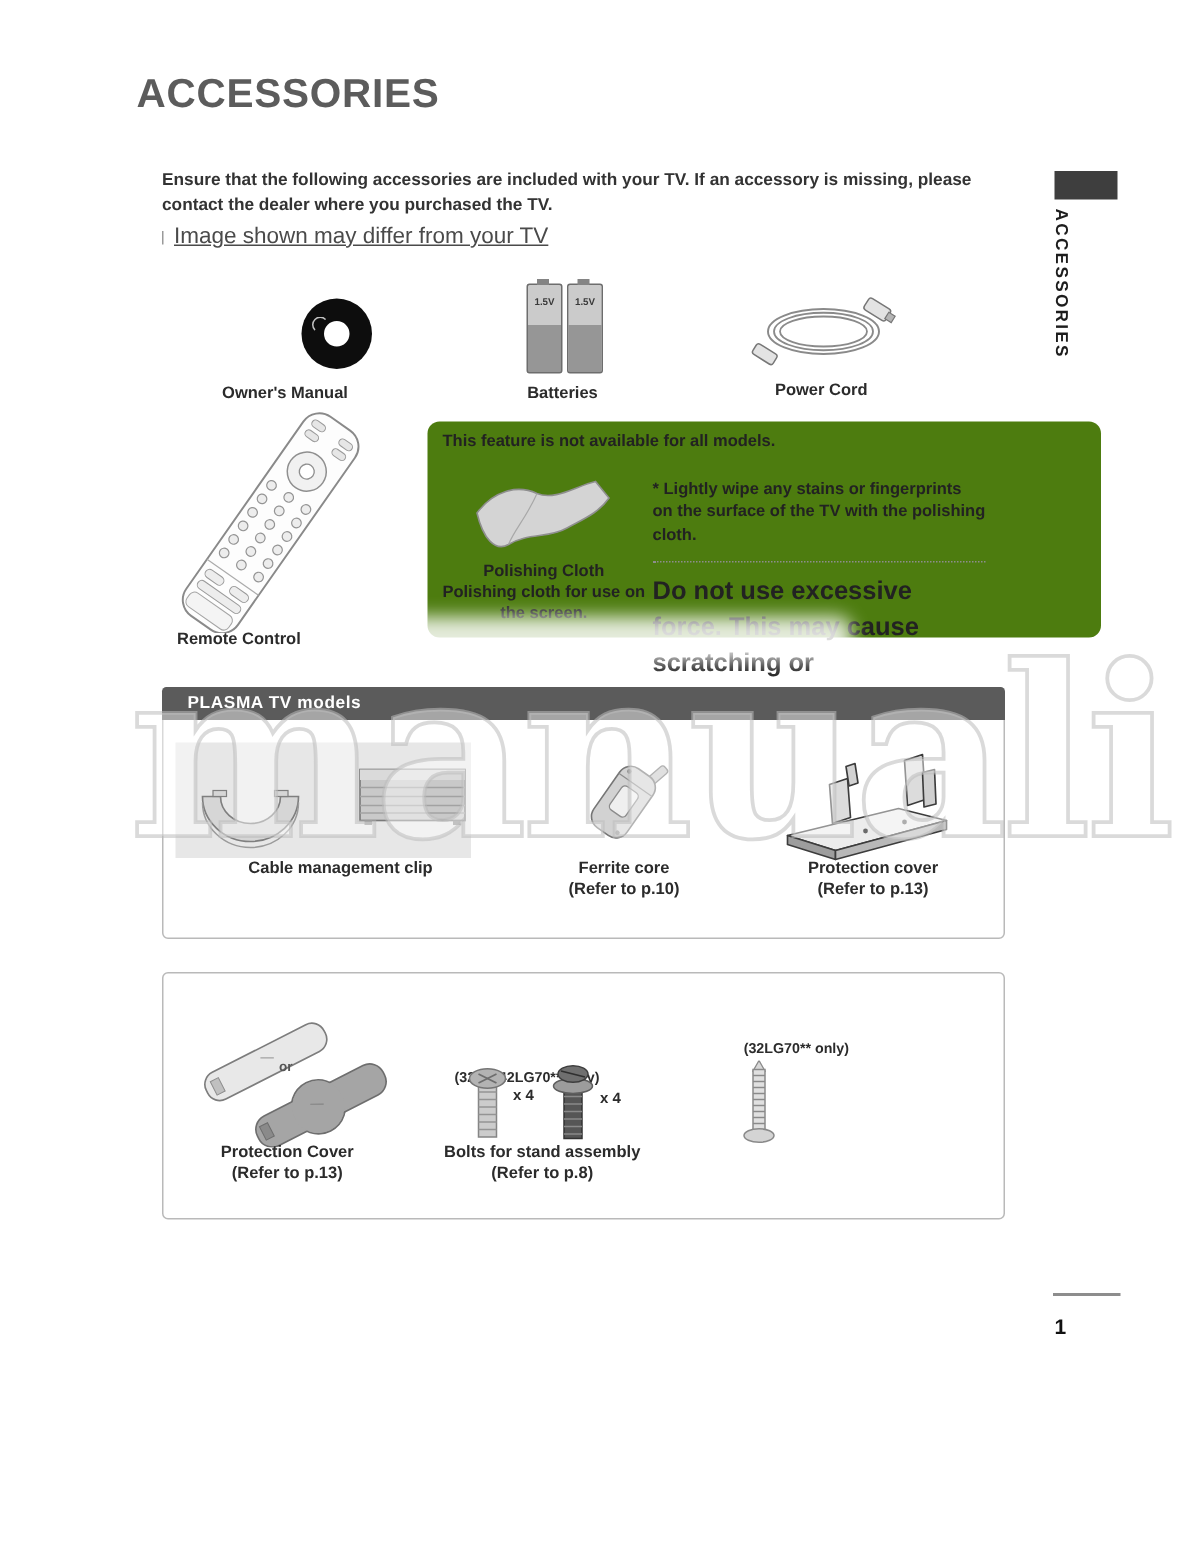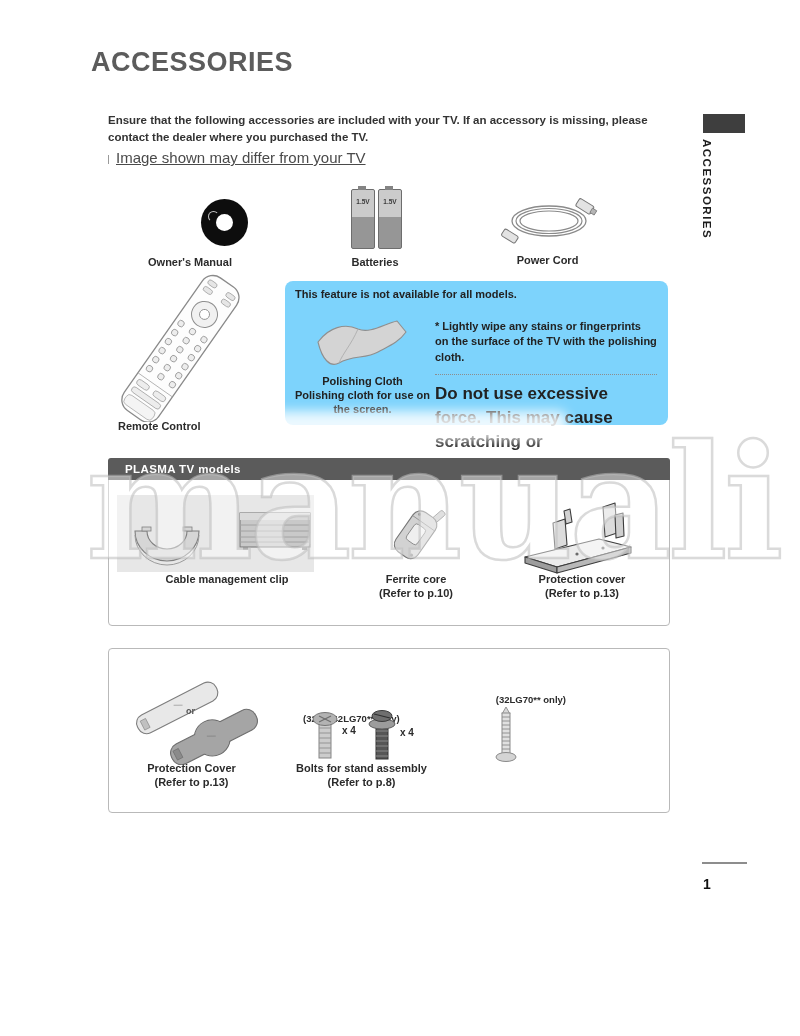--- a/index.html
+++ b/index.html
@@ -29,21 +29,21 @@
                 border:1px solid rgba(255,255,255,.75); border-right-color:transparent; border-bottom-color:transparent; }
 
   
   .batteries { left:351px; top:189px; display:flex; gap:3px; }
   .battery { position:relative; width:22px; height:58px; border:1px solid #6d6d6d; border-radius:2px;
              background:linear-gradient(#cbcbcb 0 46%, #969696 46% 100%); }
   .battery::before { content:""; position:absolute; top:-4px; left:6px; width:8px; height:4px; background:#848484; }
   .battery .volt { position:absolute; top:8px; left:0; width:100%; text-align:center; font-size:6.5px; font-weight:bold; color:#3a3a3a; }
 
   
-  .feature-box { left:285px; top:281px; width:383px; height:144px; background:#7dd3fc; border-radius:8px; }
+  .feature-box { left:285px; top:281px; width:449px; height:144px; background:#4d7c0f; border-radius:8px; }
   .fb-heading { left:10px; top:7px; font-size:11px; font-weight:bold; color:#222; }
   .fb-cloth { left:28px; top:34px; }
   .fb-cloth-title { left:5px; top:94px; width:145px; text-align:center; font-size:11px; font-weight:bold; color:#222; }
   .fb-cloth-caption { left:5px; top:108px; width:145px; text-align:center; font-size:11px; font-weight:bold; color:#222; line-height:1.25; }
   .fb-right { left:150px; top:38px; width:222px; }
   .fb-tip { font-size:11px; font-weight:bold; color:#222; line-height:1.4; }
   .fb-sep { border-top:1px dotted #8d8d8d; margin:9px 0 7px 0; }
   .fb-warning { font-size:17px; font-weight:bold; color:#222; line-height:1.4; }
 
   

